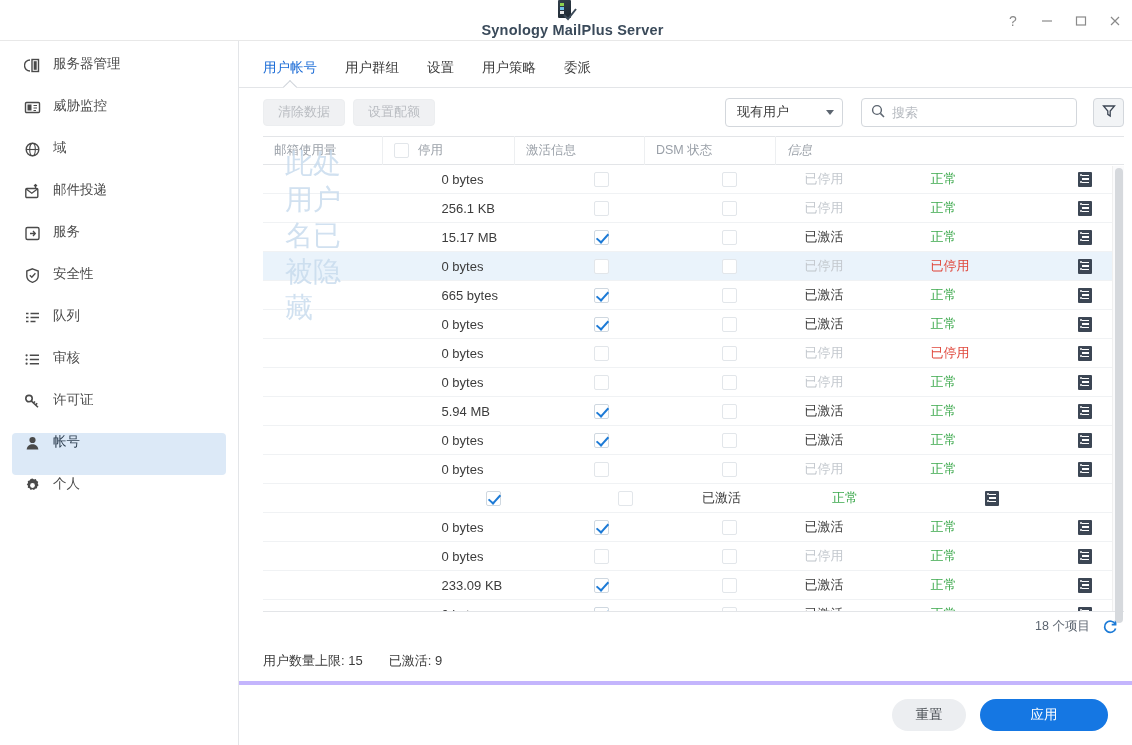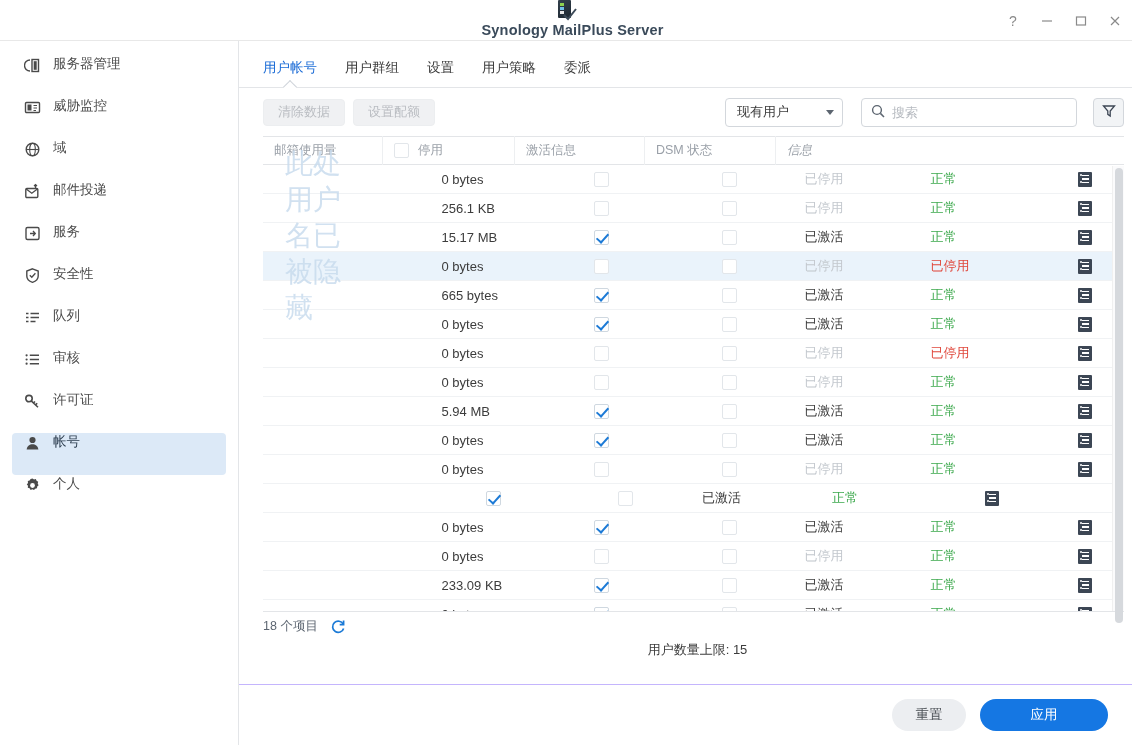--- a/index.html
+++ b/index.html
@@ -361,21 +361,21 @@
     width: 8px; height: 455px;
     background: #d6d9dd;
     border-radius: 4px;
   }
 
   
   .tfoot {
     height: 30px;
     display: flex;
     align-items: center;
-    justify-content: flex-start;
+    justify-content: flex-end;
     margin: 0 8px 0 24px;
     border-top: 1px solid #e3e5e8;
     font-size: 12.5px;
     color: #5c6570;
     gap: 12px;
     padding-right: 6px;
   }
   .refresh {
     color: #1b7ad6;
     font-size: 17px;
@@ -385,23 +385,22 @@
   }
 
   .statusbar {
     height: 44px;
     display: flex;
     align-items: center;
     padding-left: 24px;
     gap: 26px;
     font-size: 13px;
     color: #3c3c3c;
-    border-bottom: 1px solid #c4b5fd;
+    border-bottom: 4px solid #c4b5fd;
     margin: 0 0 0 0;
-    flex-direction: column;
   }
 
   .footerbar {
     height: 60px;
     display: flex;
     align-items: center;
     justify-content: flex-end;
     padding-right: 24px;
     gap: 14px;
     background: #fff;

